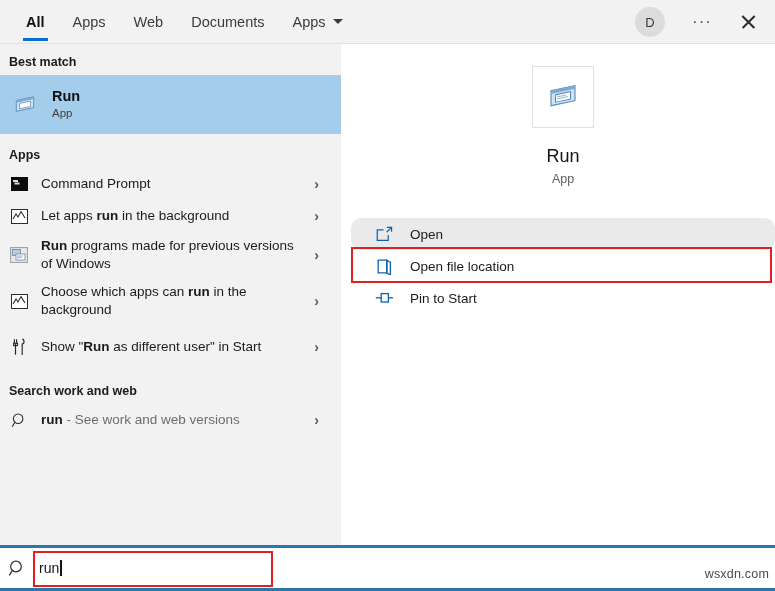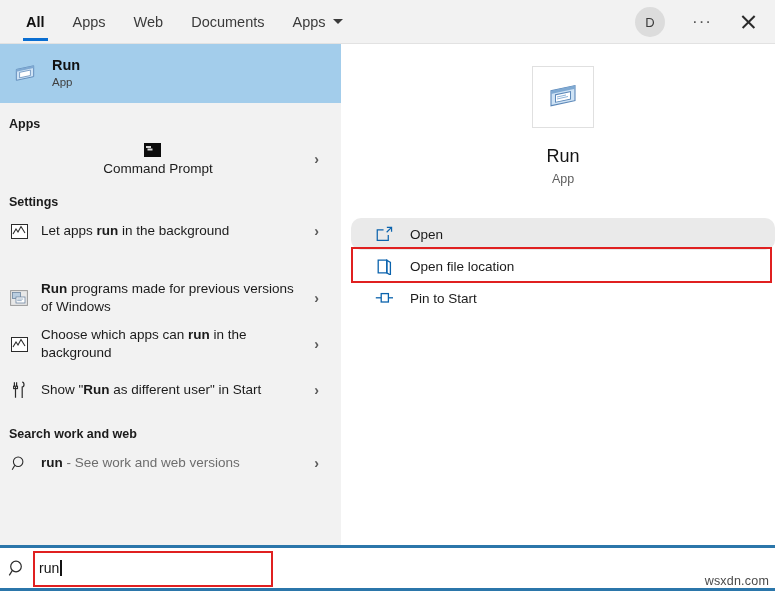--- a/index.html
+++ b/index.html
@@ -290,21 +290,21 @@
     display: inline-block;
     width: 1.4px;
     height: 16px;
     background: #131313;
     vertical-align: -3px;
     margin-left: 1px;
   }
   .watermark {
     position: absolute;
     right: 6px;
-    bottom: 3px;
+    bottom: 10px;
     font-size: 12.5px;
     color: #4a4a4a;
     letter-spacing: 0.2px;
   }
 </style>
 </head>
 <body>
 
 <div id="root">
 
@@ -332,62 +332,62 @@
       <div class="dots">···</div>
       <div class="closebtn">
         <span class="x1"></span>
         <span class="x2"></span>
       </div>
     </div>
   </div>
 
   <div class="leftpane">
     <div id="results">
+        <div class="grouphdr" style="height: 26px; margin-top: 5px;">Best match</div>
         <div class="bestmatch-row">
           <div class="bm-icon">
             <span style="display: flex; align-items: center; justify-content: center;">
               <svg width="26" height="26" viewBox="0 0 36 36">
                 <g transform="skewY(-12)">
                   <rect x="6" y="13" width="24" height="15" fill="#cfe3f5" stroke="#5b87b8" stroke-width="1.2"></rect>
                   <rect x="6" y="13" width="24" height="3.2" fill="#7fa9d2"></rect>
                   <rect x="10.5" y="18" width="15" height="7.5" fill="#ffffff" stroke="#5b87b8" stroke-width="1"></rect>
                 </g>
               </svg>
             </span>
           </div>
           <div class="bm-text">
             <div class="bm-title">Run</div>
             <div class="bm-sub">App</div>
           </div>
         </div>
         <div class="grouphdr" style="height: 26px; margin-top: 8px;">Apps</div>
-        <div class="row" style="min-height: 32px; padding-top: 3px; padding-bottom: 3px; flex-direction: column;">
+        <div class="row" style="min-height: 32px; padding-top: 3px; padding-bottom: 3px;">
           <div class="row-icon">
             <span style="display: flex; align-items: center; justify-content: center;">
               <span class="ic-cmd"></span>
             </span>
           </div>
           <div class="row-label"><span>Command Prompt</span></div>
           <span class="chev">›</span>
         </div>
-        <div class="grouphdr" style="height: 26px; margin-top: 8px;">Settings</div>
         <div class="row" style="min-height: 32px; padding-top: 3px; padding-bottom: 3px;">
           <div class="row-icon">
             <span style="display: flex; align-items: center; justify-content: center;">
               <span class="ic-box">
                 <svg width="14" height="12" viewBox="0 0 14 12">
                   <polyline points="1,9 4,4 6,7 9,1.5 13,8" fill="none" stroke="#2b2b2b" stroke-width="1.1"></polyline>
                 </svg>
               </span>
             </span>
           </div>
           <div class="row-label"><span>Let apps </span><b>run</b><span> in the background</span></div>
           <span class="chev">›</span>
         </div>
-        <div class="row" style="min-height: 46px; padding-top: 3px; padding-bottom: 3px; margin-top: 28px;">
+        <div class="row" style="min-height: 46px; padding-top: 3px; padding-bottom: 3px;">
           <div class="row-icon">
             <span style="display: flex; align-items: center; justify-content: center;">
               <svg width="18" height="16" viewBox="0 0 18 16">
                 <rect x="0.6" y="0.6" width="16.8" height="14.8" fill="#e8e8e8" stroke="#9a9a9a" stroke-width="1"></rect>
                 <rect x="2.5" y="2.5" width="8" height="6" fill="#b9cde0" stroke="#6e86a0" stroke-width="0.8"></rect>
                 <rect x="6" y="7" width="9" height="6" fill="#ffffff" stroke="#6e86a0" stroke-width="0.8"></rect>
                 <rect x="7.2" y="8.6" width="6" height="0.9" fill="#8fa7c0"></rect>
                 <rect x="7.2" y="10.2" width="4.5" height="0.9" fill="#8fa7c0"></rect>
               </svg>
             </span>

